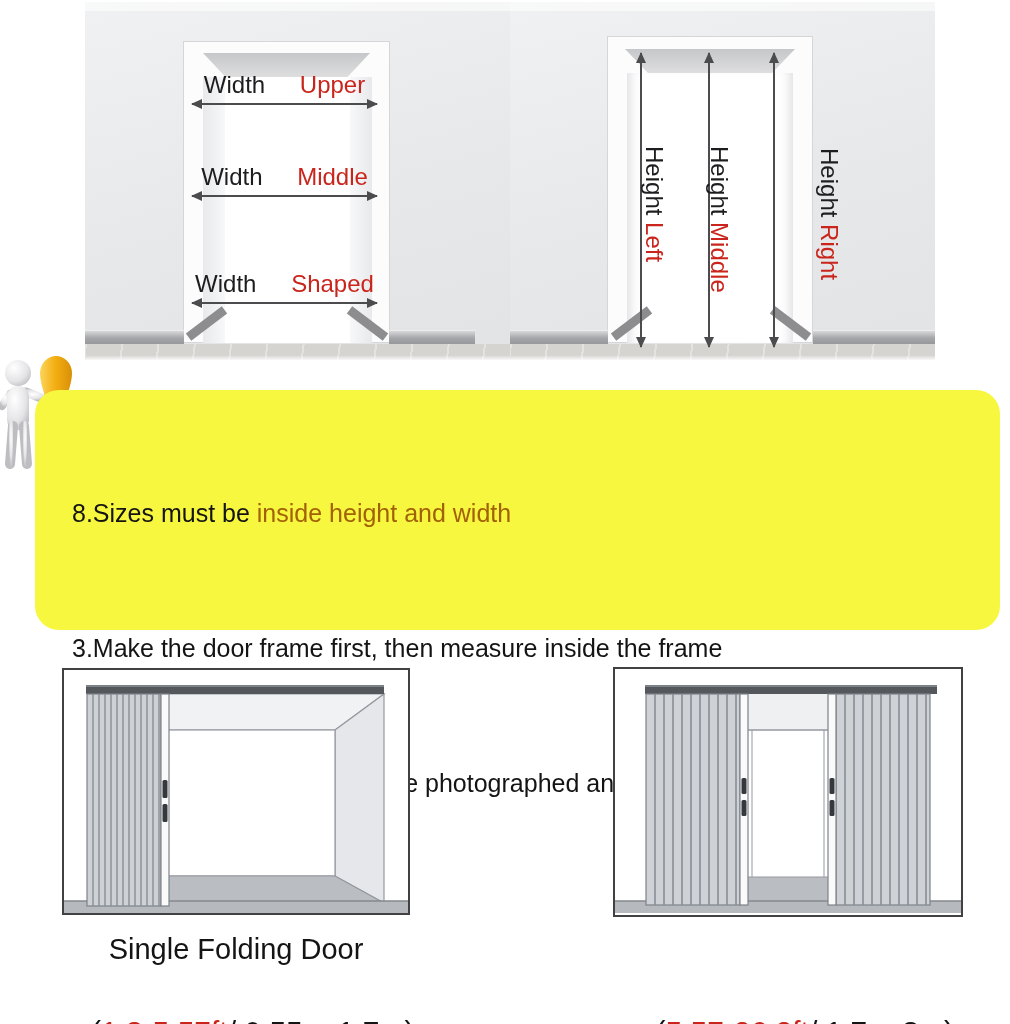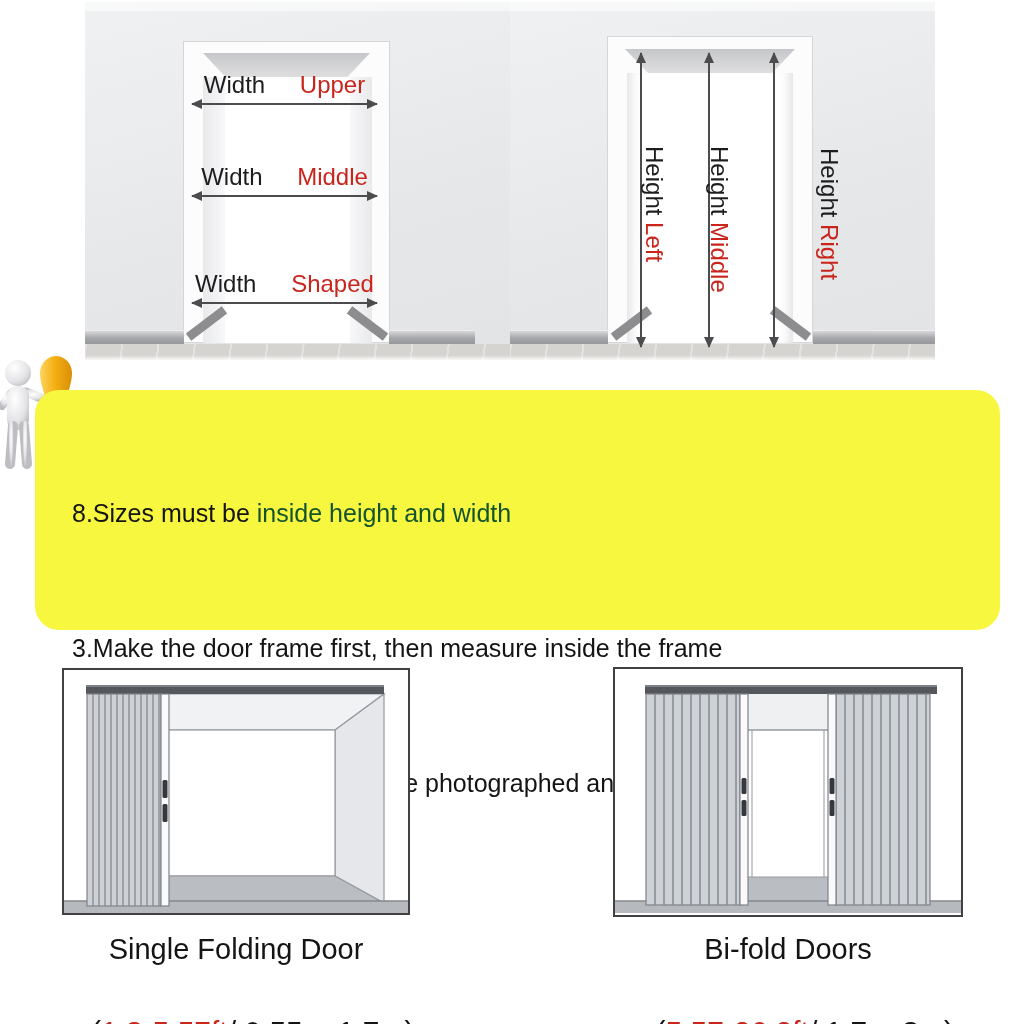--- a/index.html
+++ b/index.html
@@ -42,21 +42,21 @@
   .varrow::before{top:-1px;border-bottom:11px solid var(--arrow);}
   .varrow::after{bottom:-1px;border-top:11px solid var(--arrow);}
   
   .dlabel{position:absolute;font-size:24px;line-height:30px;color:#1d1d1f;white-space:pre;display:flex;justify-content:center;}
   .dlabel .red{color:var(--red);margin-left:28px;}
   .vlabel{position:absolute;writing-mode:vertical-rl;font-size:24px;color:#1d1d1f;white-space:pre;}
   .vlabel .red{color:var(--red);}
   
   .notice{position:absolute;left:35px;top:390px;width:965px;height:240px;background:var(--yellow);border-radius:24px;}
   .notice-lines{position:absolute;left:37px;top:11px;font-size:25px;line-height:45px;color:#141414;white-space:pre;}
-  .notice-lines .red{color:#14532d;}
+  .notice-lines .red{color:#a16207;}
   
   .illbox{position:absolute;background:#fff;border:2px solid #414144;box-sizing:border-box;}
   .caption{position:absolute;text-align:center;color:#141414;}
   .cap-title{font-size:29px;}
   .cap-range{font-size:30px;white-space:pre;}
   .cap-range .red{color:var(--red);}
   .figure-wrap{position:absolute;left:0;top:350px;width:78px;height:132px;}
 </style>
 </head>
 <body>
@@ -211,18 +211,17 @@
         <rect x="214.5" y="109" width="5" height="16" rx="1.5" fill="#35383d"></rect>
         <rect x="214.5" y="131" width="5" height="16" rx="1.5" fill="#35383d"></rect>
       </g>
     </svg>
   </div>
 
   <div class="caption cap-title" style="left:62px;top:933px;width:348px;">Single Folding Door</div>
   <div class="caption cap-range" style="left:22px;top:981px;width:428px;">
     <span>(</span><span class="red">1.8-5.57ft</span><span>/ 0.55m-1.7m)</span>
   </div>
-  <div class="caption cap-title" style="left:613px;top:933px;width:350px;">Bi-fold Doors</div>
   <div class="caption cap-range" style="left:603px;top:981px;width:370px;">
     <span>(</span><span class="red">5.57-26.2ft</span><span>/ 1.7m-8m)</span>
   </div>
 
 </div>
 
 </body></html>

